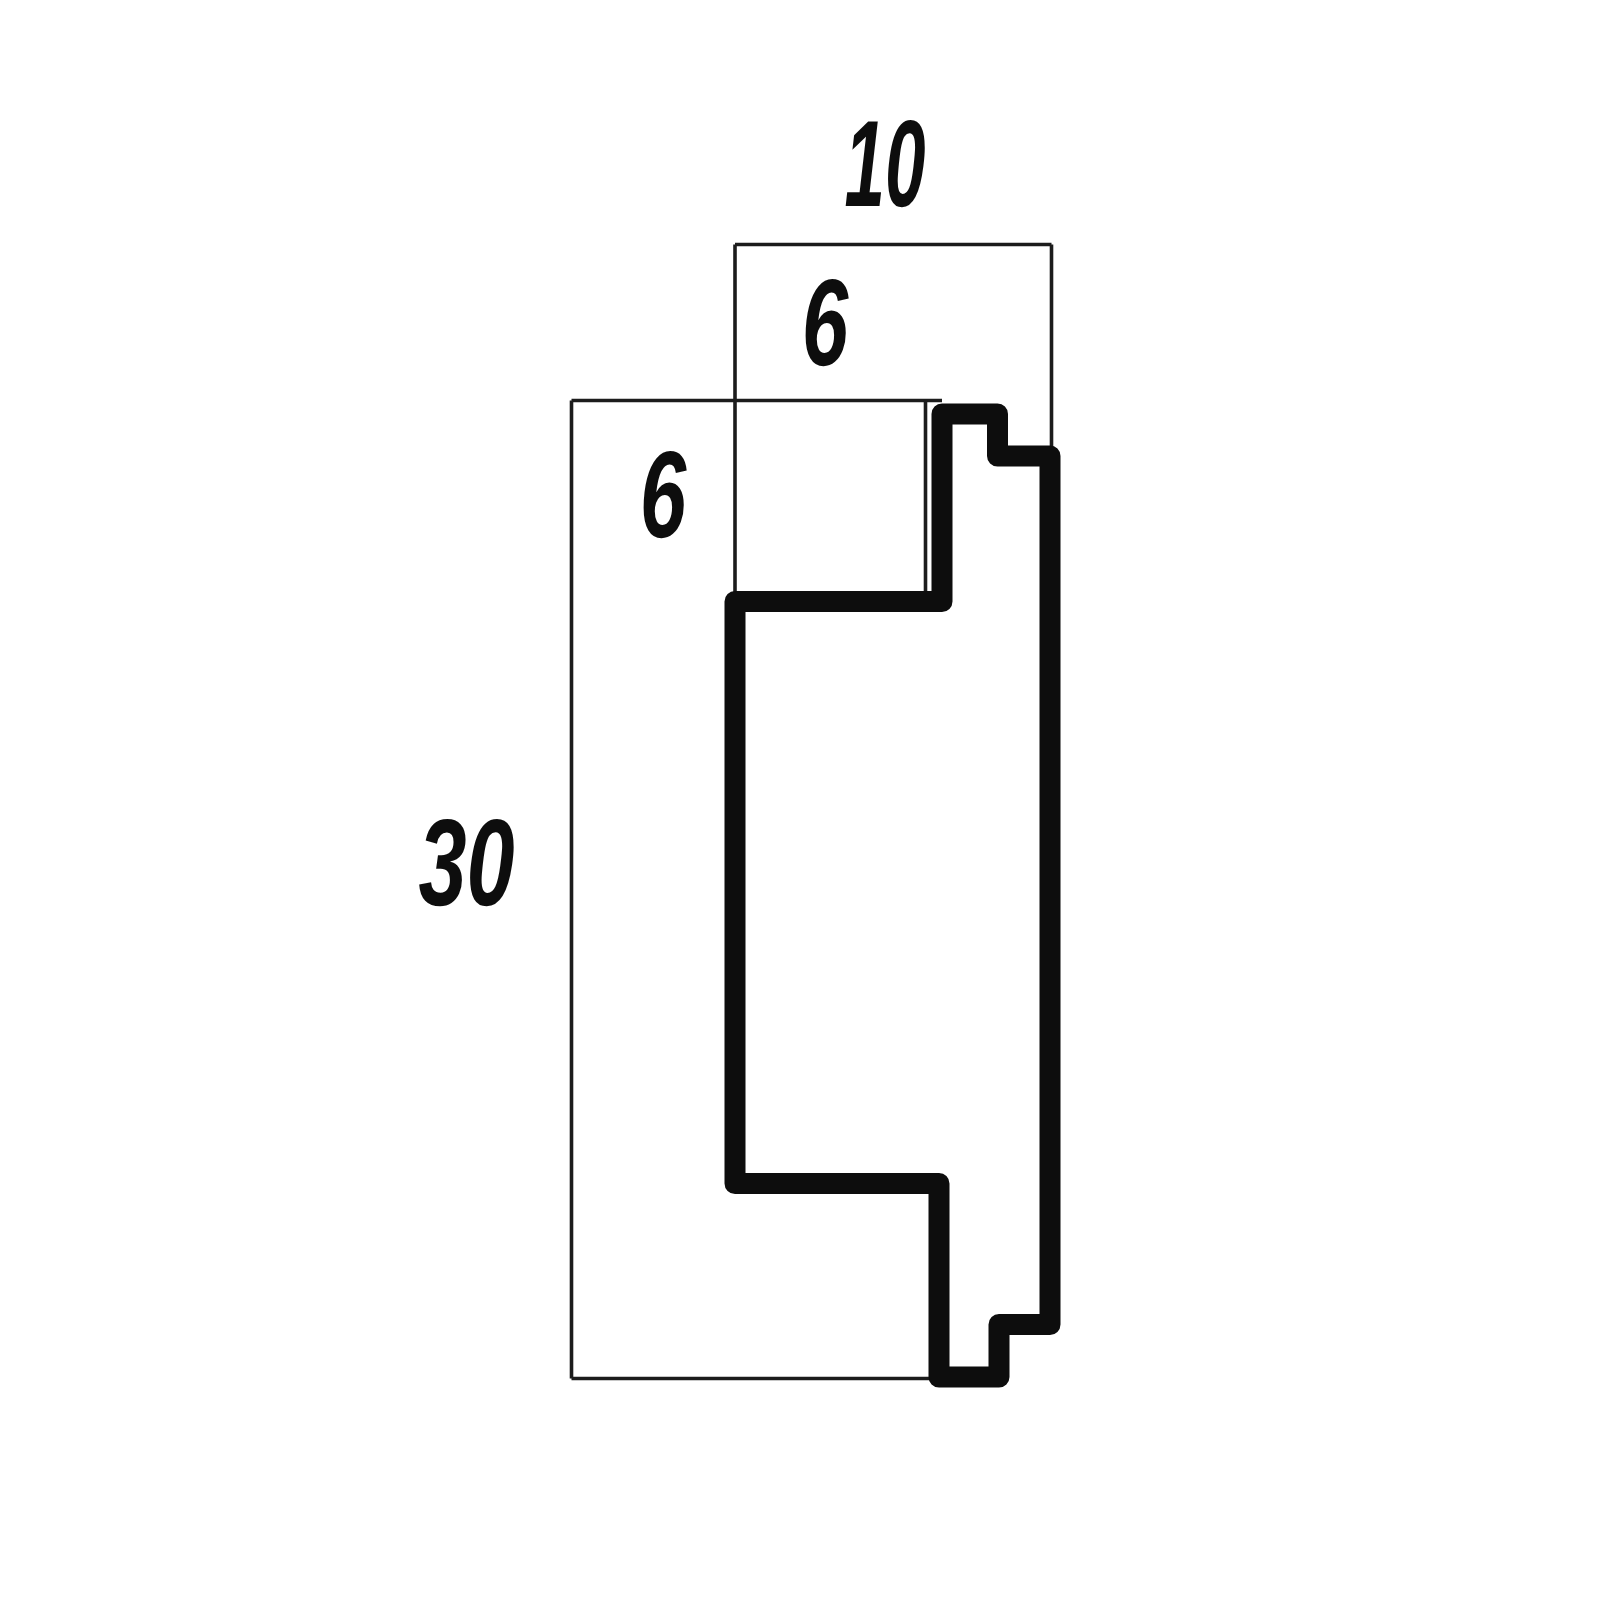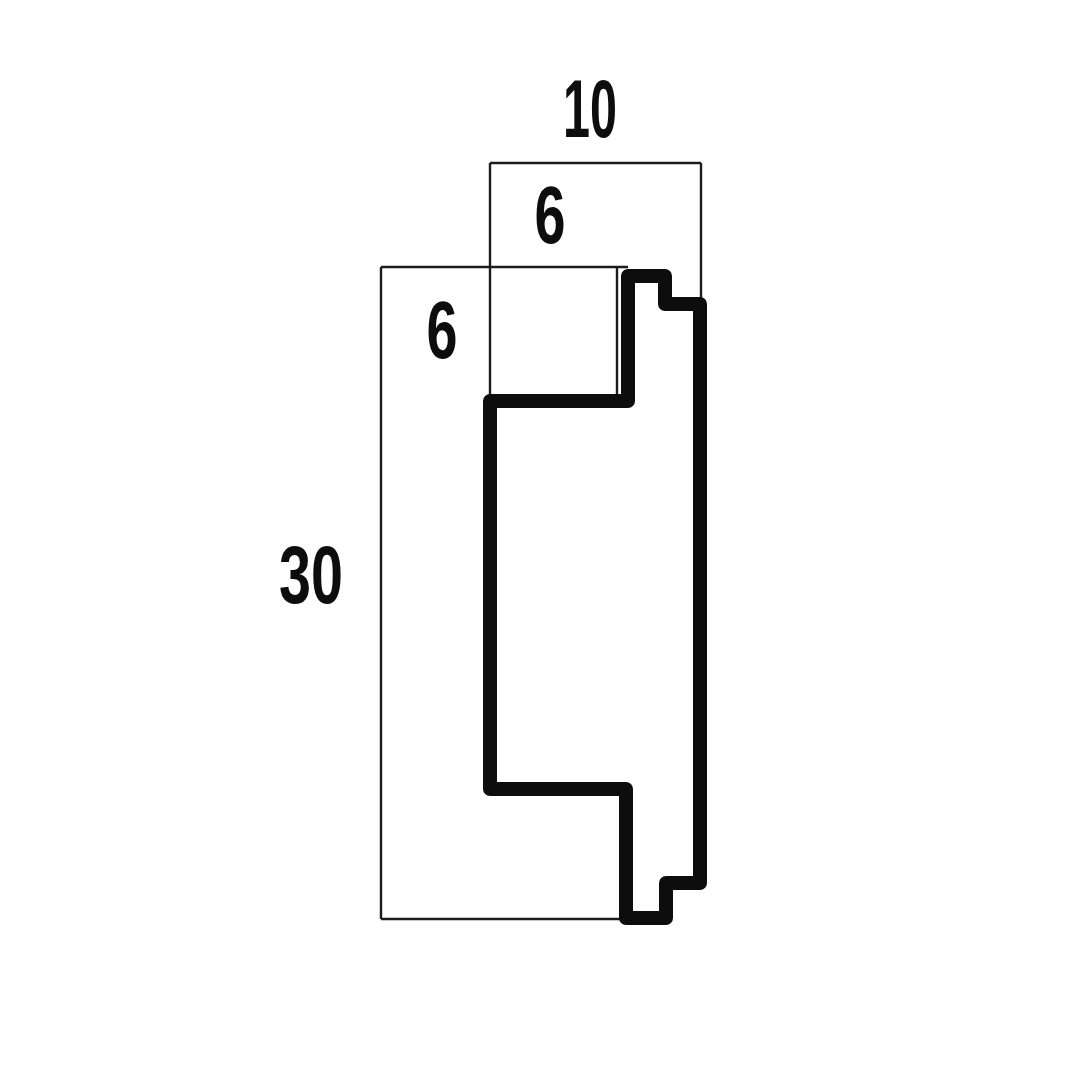--- a/index.html
+++ b/index.html
@@ -6,20 +6,21 @@
     margin: 0;
     padding: 0;
     background: #ffffff;
   }
   .canvas {
     position: relative;
     width: 1080px;
     height: 1080px;
     background: #ffffff;
     overflow: hidden;
+    font-style: italic;
   }
   svg {
     display: block;
     width: 1080px;
     height: 1080px;
   }
   .dim-label {
     font-family: "Liberation Sans", "DejaVu Sans", sans-serif;
     font-weight: 700;
     font-size: 82px;

